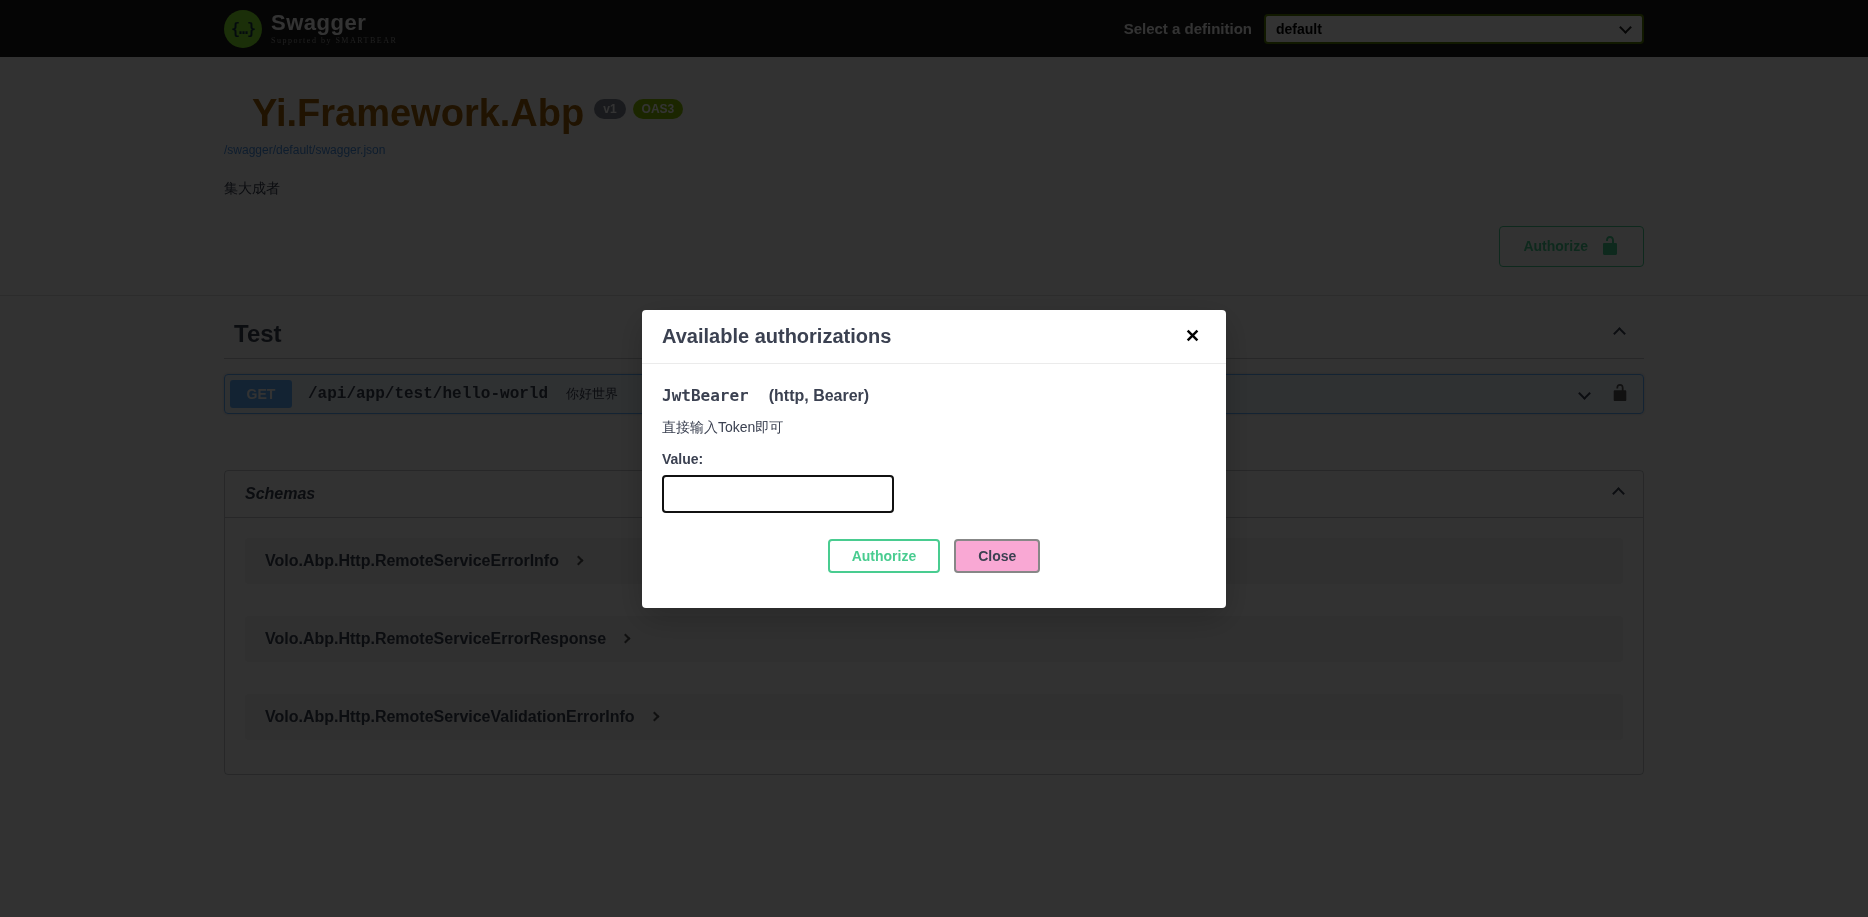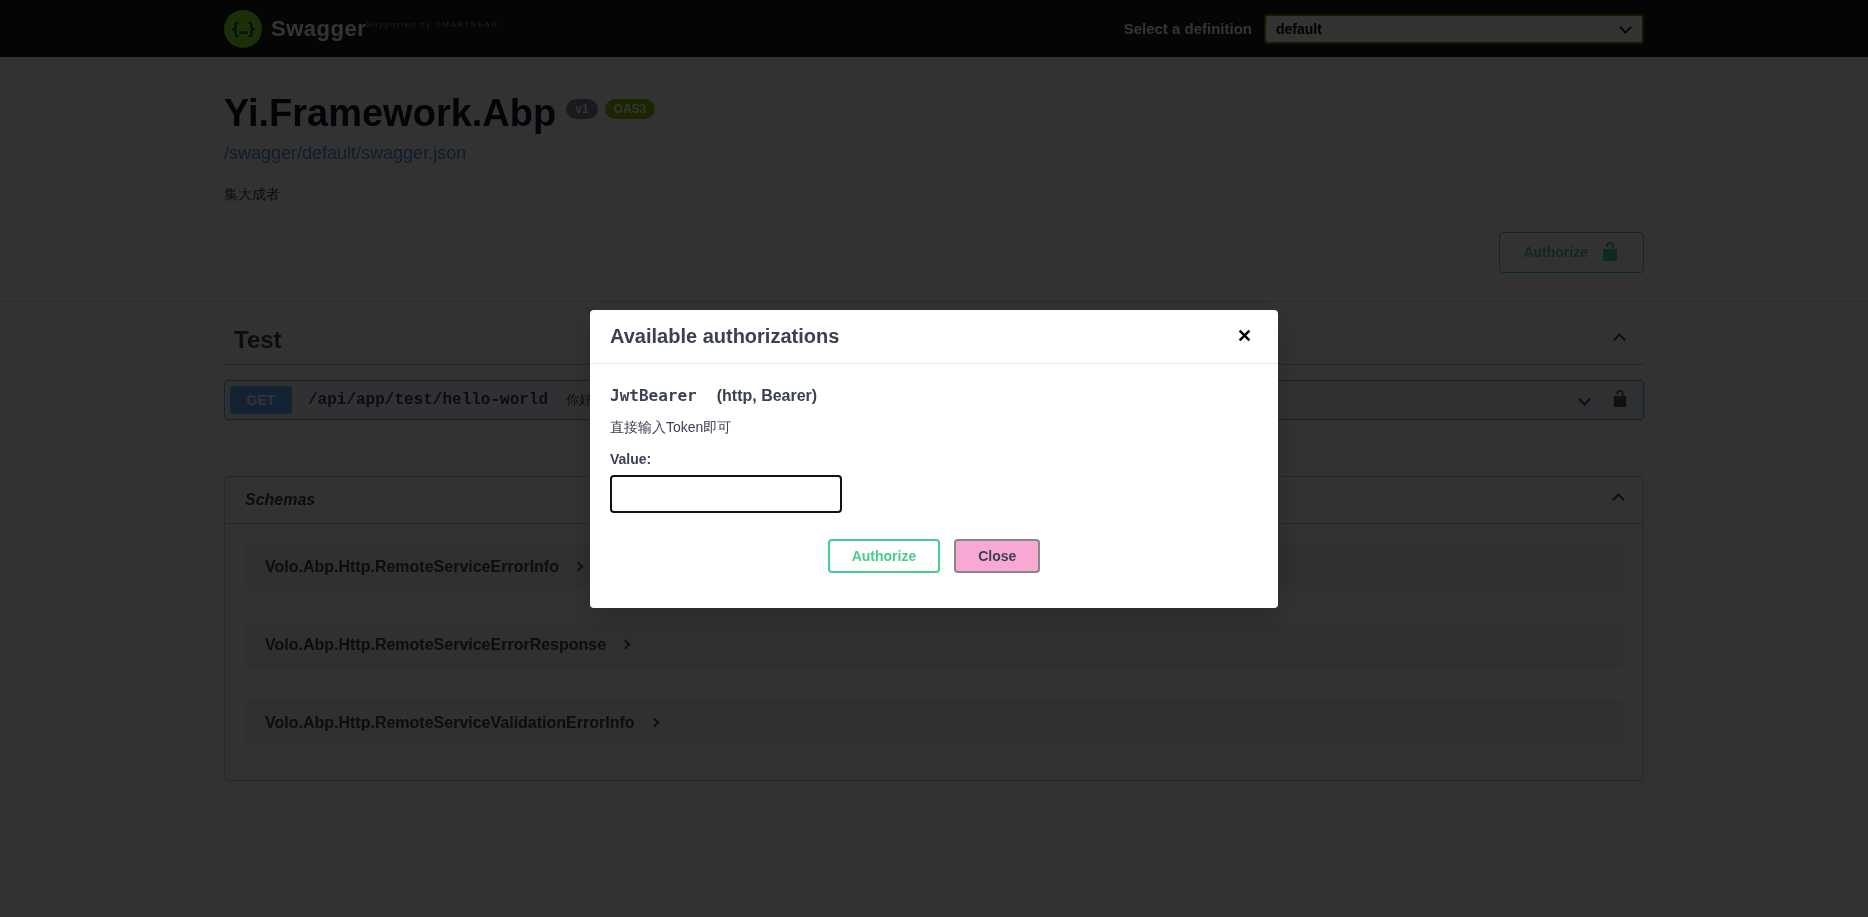--- a/index.html
+++ b/index.html
@@ -7,47 +7,47 @@
   body { font-family:"Liberation Sans", sans-serif; background:#fafafa; color:#3b4151; }
   .wrapper { width:1420px; margin:0 auto; }
 
   
   .topbar { background:#1b1b1b; height:57px; display:flex; align-items:center; }
   .topbar .wrapper { display:flex; align-items:center; justify-content:space-between; }
   .brand { display:flex; align-items:center; gap:9px; }
   .logo-circle { width:38px; height:38px; border-radius:50%; background:#85ea2d; color:#173647;
                  display:flex; align-items:center; justify-content:center;
                  font-family:"DejaVu Sans Mono",monospace; font-weight:bold; font-size:15px; letter-spacing:-1px; }
-  .brand-text { display:flex; flex-direction:row; line-height:1; }
+  .brand-text { display:flex; flex-direction:column; line-height:1; }
   .brand-name { color:#ffffff; font-size:22px; font-weight:bold; letter-spacing:.5px; }
-  .brand-sub { color:#9b9b9b; font-size:8px; letter-spacing:1.5px; margin-top:3px; }
+  .brand-sub { color:#9b9b9b; font-size:8px; letter-spacing:1.5px; margin-top:3px;font-family:Liberation Serif, serif; }
   .select-zone { display:flex; align-items:center; gap:12px; }
   .select-label-text { color:#ffffff; font-weight:bold; font-size:15px; }
   .select-wrap { position:relative; }
   select.def-select { appearance:none; -webkit-appearance:none; width:380px; height:30px;
                       background:#ffffff; color:#000000; font-weight:bold; font-size:14px;
                       border:2px solid #547f00; border-radius:4px; padding:0 30px 0 10px; outline:none;
                       font-family:"Liberation Sans",sans-serif; }
   .select-wrap .chev { position:absolute; right:14px; top:9px; pointer-events:none; border-color:#222; }
 
   
   .chev { display:inline-block; width:9px; height:9px; border-right:2px solid #3b4151; border-bottom:2px solid #3b4151; }
   .chev.down { transform:rotate(45deg); }
   .chev.up { transform:rotate(-135deg); }
   .chev.right { transform:rotate(-45deg); width:7px; height:7px; }
 
   
   .info { padding-top:36px; }
   .title-row { display:flex; align-items:flex-start; gap:10px; }
-  .api-title { font-size:38px; font-weight:bold; color:#0f172a; line-height:1.1; }
+  .api-title { font-size:38px; font-weight:bold; color:#a16207; line-height:1.1;margin-left:28px; }
   .badges { display:flex; gap:7px; margin-top:6px; }
   .pill { border-radius:57px; font-size:12px; font-weight:bold; color:#fff; padding:4px 9px; line-height:1; }
   .pill.version { background:#7d8492; }
   .pill.oas { background:#89bf04; }
-  .spec-link { display:inline-block; margin-top:8px; font-size:18px; color:#4990e2; text-decoration:none; }
+  .spec-link { display:inline-block; margin-top:8px; font-size:12px; color:#4990e2; text-decoration:none; }
   .api-desc { margin-top:22px; font-size:14px; color:#3b4151; }
 
   
   .scheme-container { padding:28px 0 28px 0; border-bottom:1px solid #dcdcdc; }
   .scheme-container .wrapper { display:flex; justify-content:flex-end; }
   .btn { background:transparent; border-radius:4px; font-family:"Liberation Sans",sans-serif;
          font-weight:bold; font-size:14px; cursor:pointer; }
   .authorize-main { display:flex; align-items:center; gap:12px; padding:8px 23px;
                     border:1px solid #49cc90; color:#49cc90; }
   .authorize-main svg { fill:#49cc90; }
@@ -73,21 +73,21 @@
                    border-bottom:1px solid rgba(59,65,81,.3); cursor:pointer; }
   .models-title { font-size:16px; font-weight:bold; color:#3b4151;font-style:italic; }
   .models-body { padding:20px 20px 2px 20px; }
   .model-container { background:rgba(0,0,0,.05); border-radius:4px; margin-bottom:32px;
                      padding:14px 20px; display:flex; align-items:center; gap:16px; cursor:pointer; }
   .model-title { font-size:16px; font-weight:bold; color:#3b4151; }
   .model-container .chev { border-color:#505050; }
 
   
   .backdrop { position:fixed; inset:0; background:rgba(0,0,0,.8); z-index:40; }
-  .modal { position:fixed; left:50%; top:50%; transform:translate(-50%,-50%); width:688px; min-height:298px;
+  .modal { position:fixed; left:50%; top:50%; transform:translate(-50%,-50%); width:584px; min-height:298px;
            background:#fff; border-radius:4px; z-index:50; box-shadow:0 10px 33px rgba(0,0,0,.2); }
   .modal-header { display:flex; align-items:center; justify-content:space-between;
                   padding:15px 20px; border-bottom:1px solid #ebebeb; }
   .modal-title { font-size:20px; font-weight:bold; color:#3b4151; }
   .modal-close { background:none; border:none; font-size:18px; font-weight:bold; color:#000;
                  cursor:pointer; line-height:1; padding:2px 6px; }
   .modal-body { padding:22px 20px 30px 20px; }
   .scheme-title { display:flex; align-items:baseline; gap:20px; color:#3b4151; }
   .scheme-name { font-family:"DejaVu Sans Mono",monospace; font-weight:bold; font-size:16px; }
   .scheme-type { font-weight:bold; font-size:16px; }

